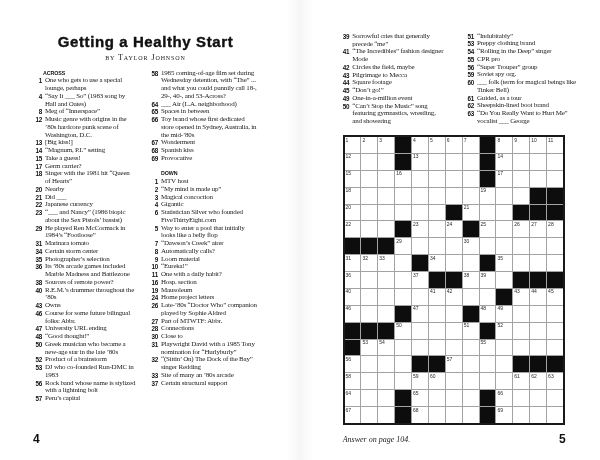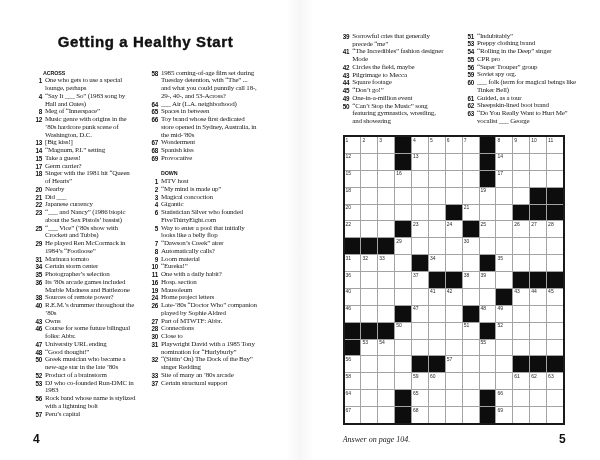--- a/index.html
+++ b/index.html
@@ -70,20 +70,21 @@
     font-family: "Liberation Sans", sans-serif; font-weight: bold; font-size: 12px; line-height: 12px; color: #111;
   }
   .pnum.left-num { left: 33px; }
   .pnum.right-num { left: 259px; }
 </style>
 </head>
 <body>
 
 <div class="page left">
   <div class="title">Getting a Healthy Start</div>
+  <div class="byline">by Taylor Johnson</div>
 
   <div class="col" id="col1">
     <div class="head">ACROSS</div>
     <div>
         <div class="clue">
           <span class="num">1</span>
           <span class="txt">One who gets to use a special lounge, perhaps</span>
         </div>
         <div class="clue">
           <span class="num">4</span>
@@ -127,24 +128,20 @@
         </div>
         <div class="clue">
           <span class="num">22</span>
           <span class="txt">Japanese currency</span>
         </div>
         <div class="clue">
           <span class="num">23</span>
           <span class="txt">“___ and Nancy” (1986 biopic about the Sex Pistols’ bassist)</span>
         </div>
         <div class="clue">
-          <span class="num">25</span>
-          <span class="txt">“___ Vice” (’80s show with Crockett and Tubbs)</span>
-        </div>
-        <div class="clue">
           <span class="num">29</span>
           <span class="txt">He played Ren McCormack in 1984’s “Footloose”</span>
         </div>
         <div class="clue">
           <span class="num">31</span>
           <span class="txt">Marinara tomato</span>
         </div>
         <div class="clue">
           <span class="num">34</span>
           <span class="txt">Certain storm center</span>
@@ -201,21 +198,21 @@
           <span class="num">57</span>
           <span class="txt">Peru’s capital</span>
         </div>
       </div>
   </div>
 
   <div class="col" id="col2">
     <div>
         <div class="clue">
           <span class="num">58</span>
-          <span class="txt">1985 coming-of-age film set during Tuesday detention, with “The” ... and what you could punnily call 18-, 29-, 40-, and 53-Across?</span>
+          <span class="txt">1985 coming-of-age film set during Wednesday detention, with “The” ... and what you could punnily call 18-, 29-, 40-, and 53-Across?</span>
         </div>
         <div class="clue">
           <span class="num">64</span>
           <span class="txt">___ Air (L.A. neighborhood)</span>
         </div>
         <div class="clue">
           <span class="num">65</span>
           <span class="txt">Spaces in between</span>
         </div>
         <div class="clue">

